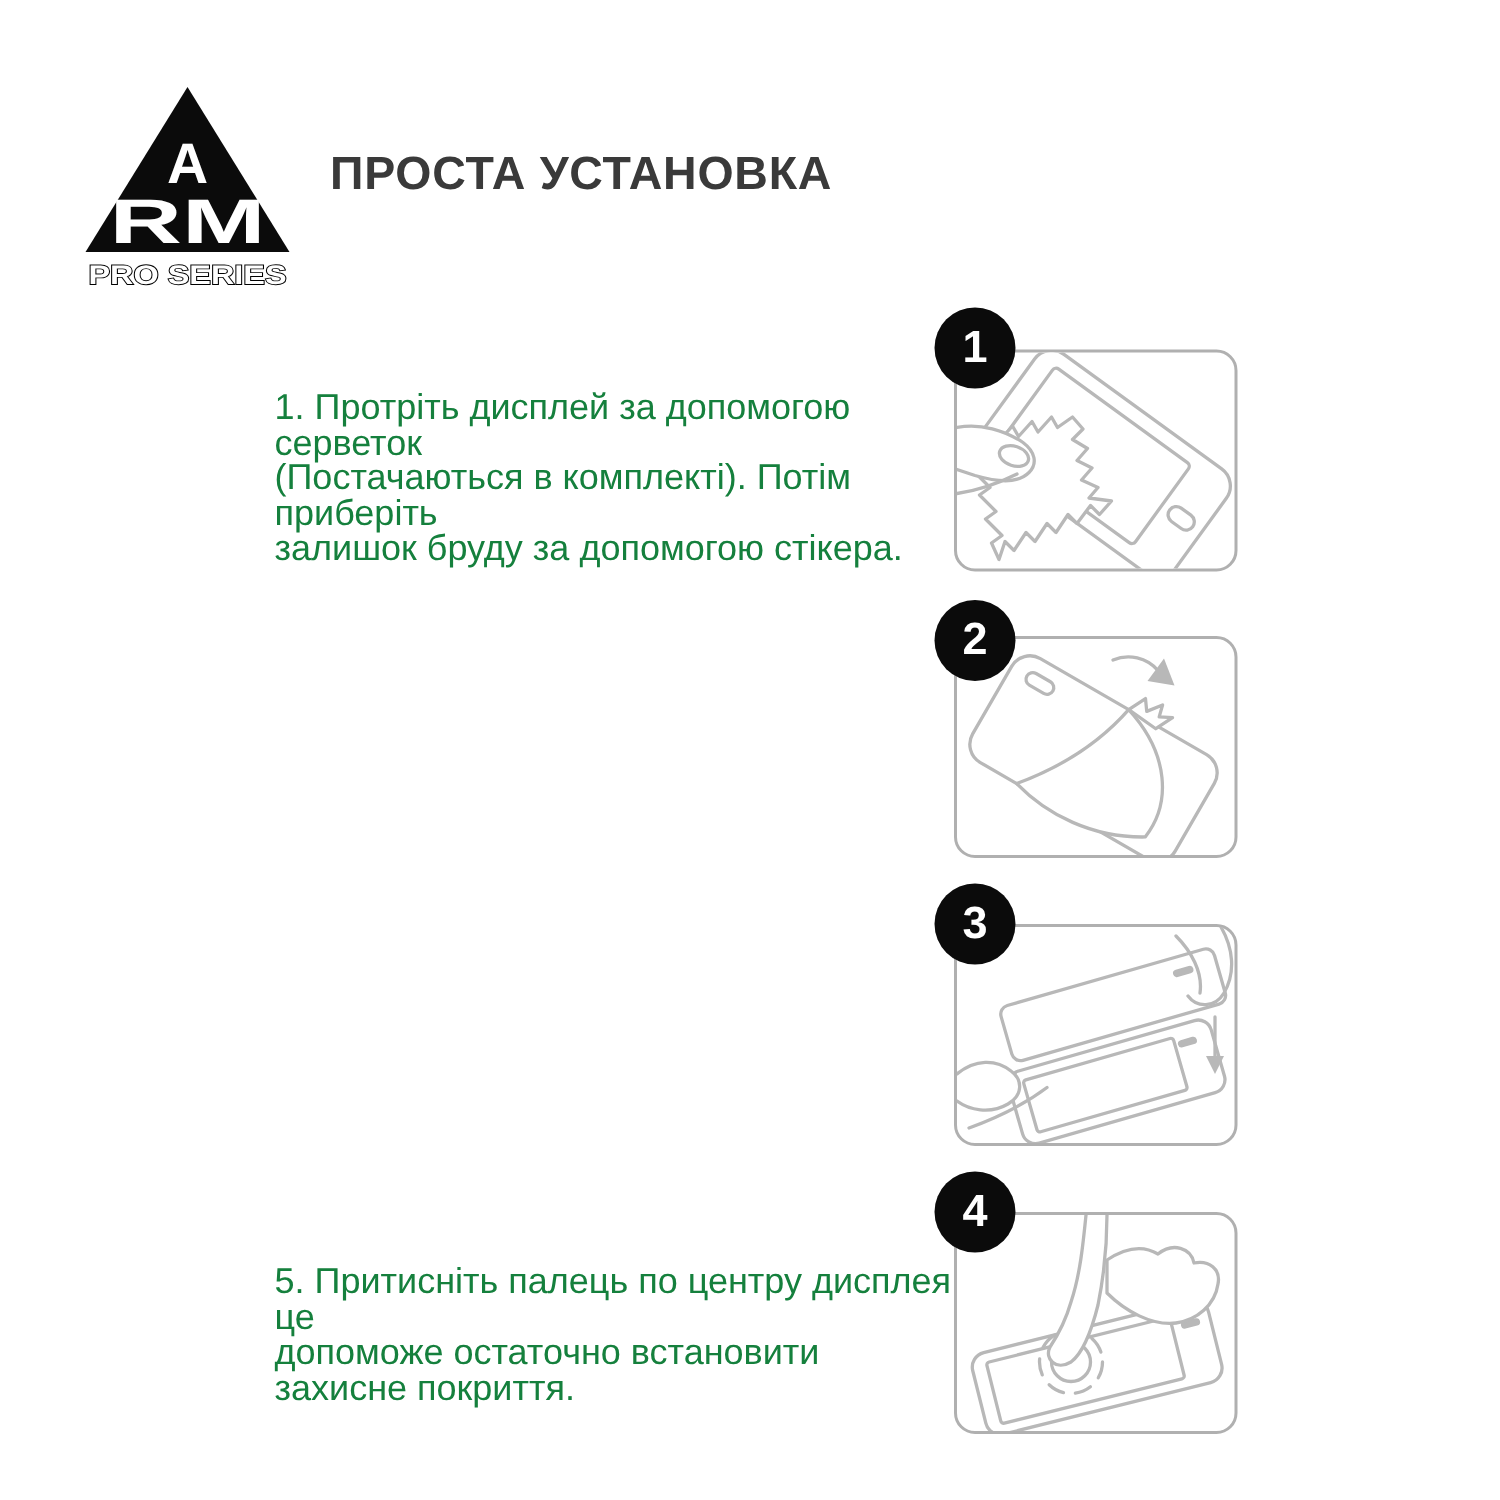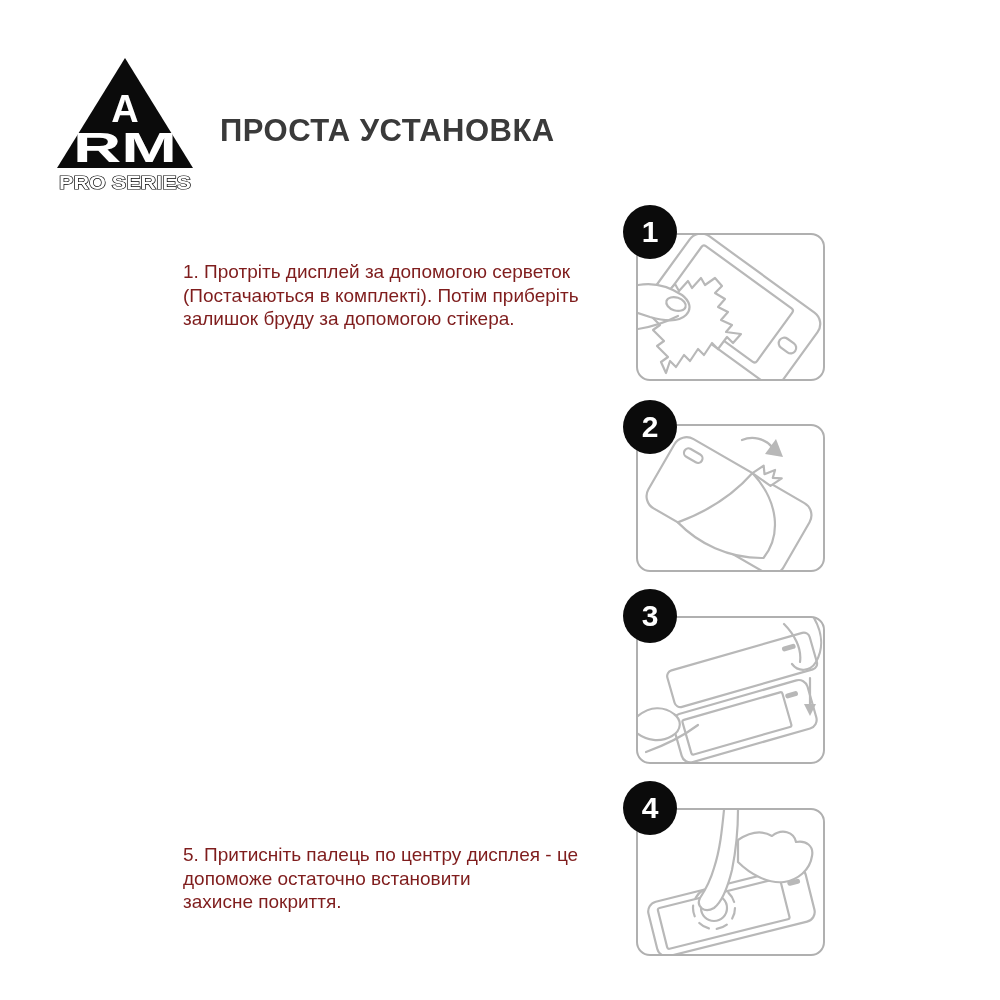--- a/index.html
+++ b/index.html
@@ -4,28 +4,28 @@
 <style>
   html,body { margin:0; padding:0; background:#ffffff; }
   .page {
     position:relative; width:1000px; height:1000px; background:#ffffff;
     font-family:"Liberation Sans", sans-serif; overflow:hidden;
   }
   
   .logo { position:absolute; left:55px; top:56px; width:140px; height:138px; }
   
   .title {
-    position:absolute; left:220px; top:112px; margin:0;
+    position:absolute; left:220px; top:97px; margin:0;
     font-size:31px; font-weight:700; color:#3a3a3a; letter-spacing:0.5px;
     line-height:1.2; white-space:pre-line;
   }
   
   .step-text {
     position:absolute; left:183px; margin:0; width:470px;
-    font-size:19px; line-height:23.5px; color:#7f1d1d; white-space:pre-line;
+    font-size:24px; line-height:23.5px; color:#15803d; white-space:pre-line;
   }
   .s1-text { top:260px; }
   .s2-text { top:486px; }
   .s3-text { top:650px; }
   .s4-text { top:843px; }
   
   .badge {
     position:absolute; left:623px; width:54px; height:54px; border-radius:50%;
     background:#0b0b0b; color:#ffffff; z-index:2;
     display:flex; align-items:center; justify-content:center;

